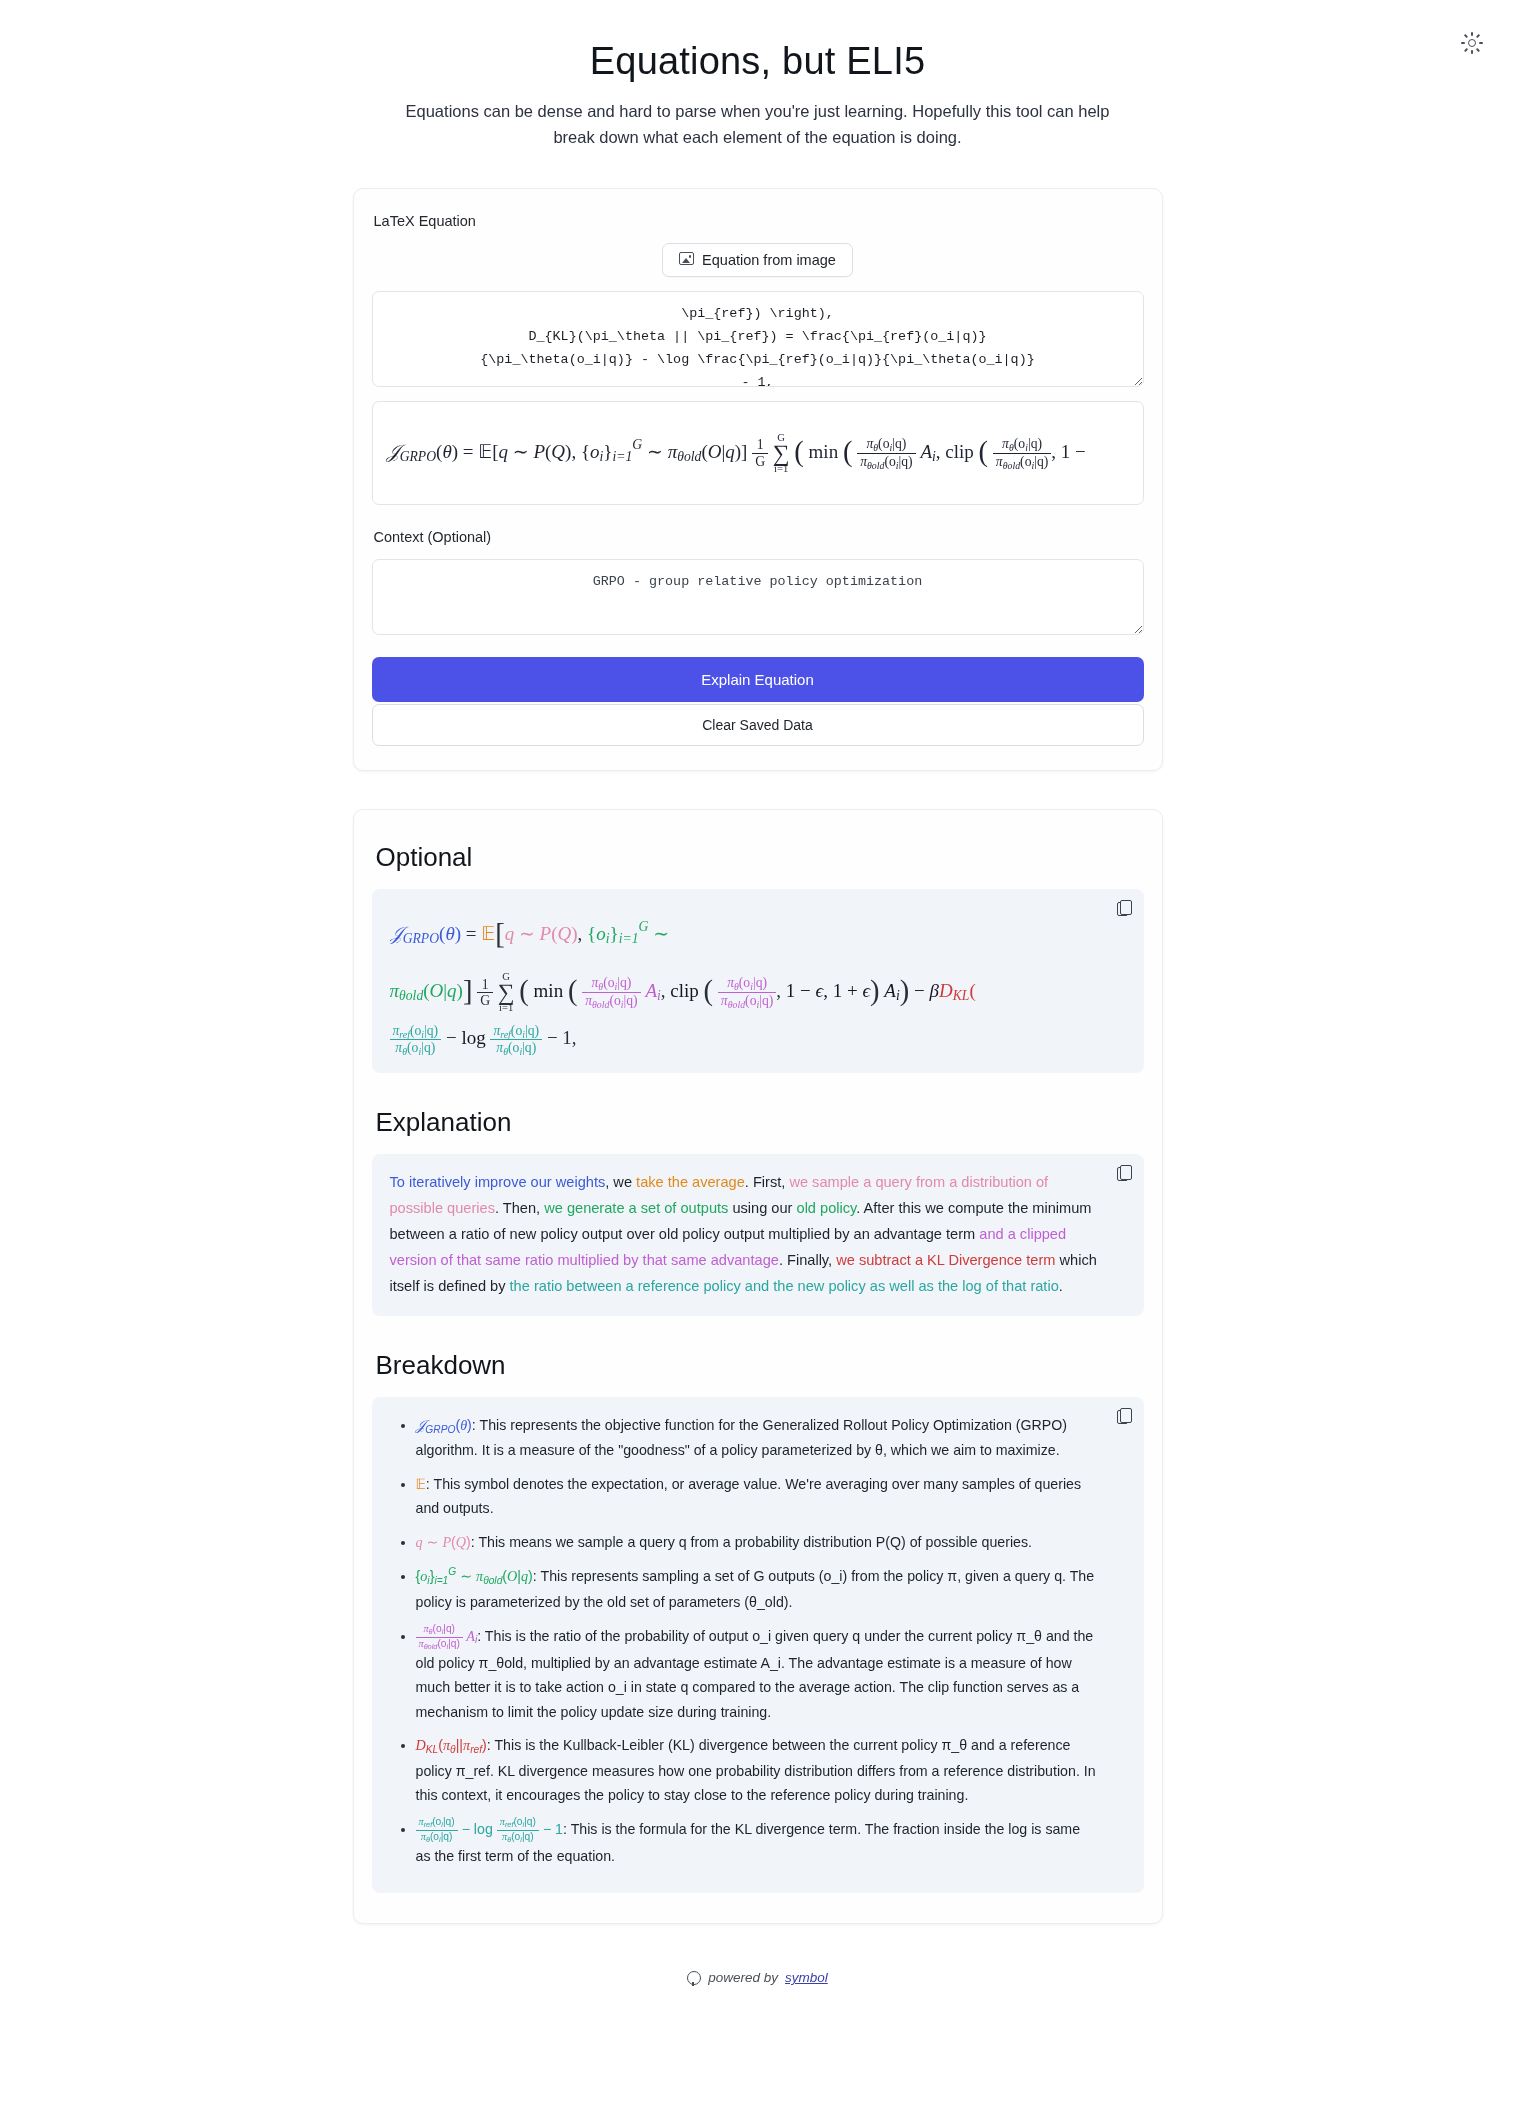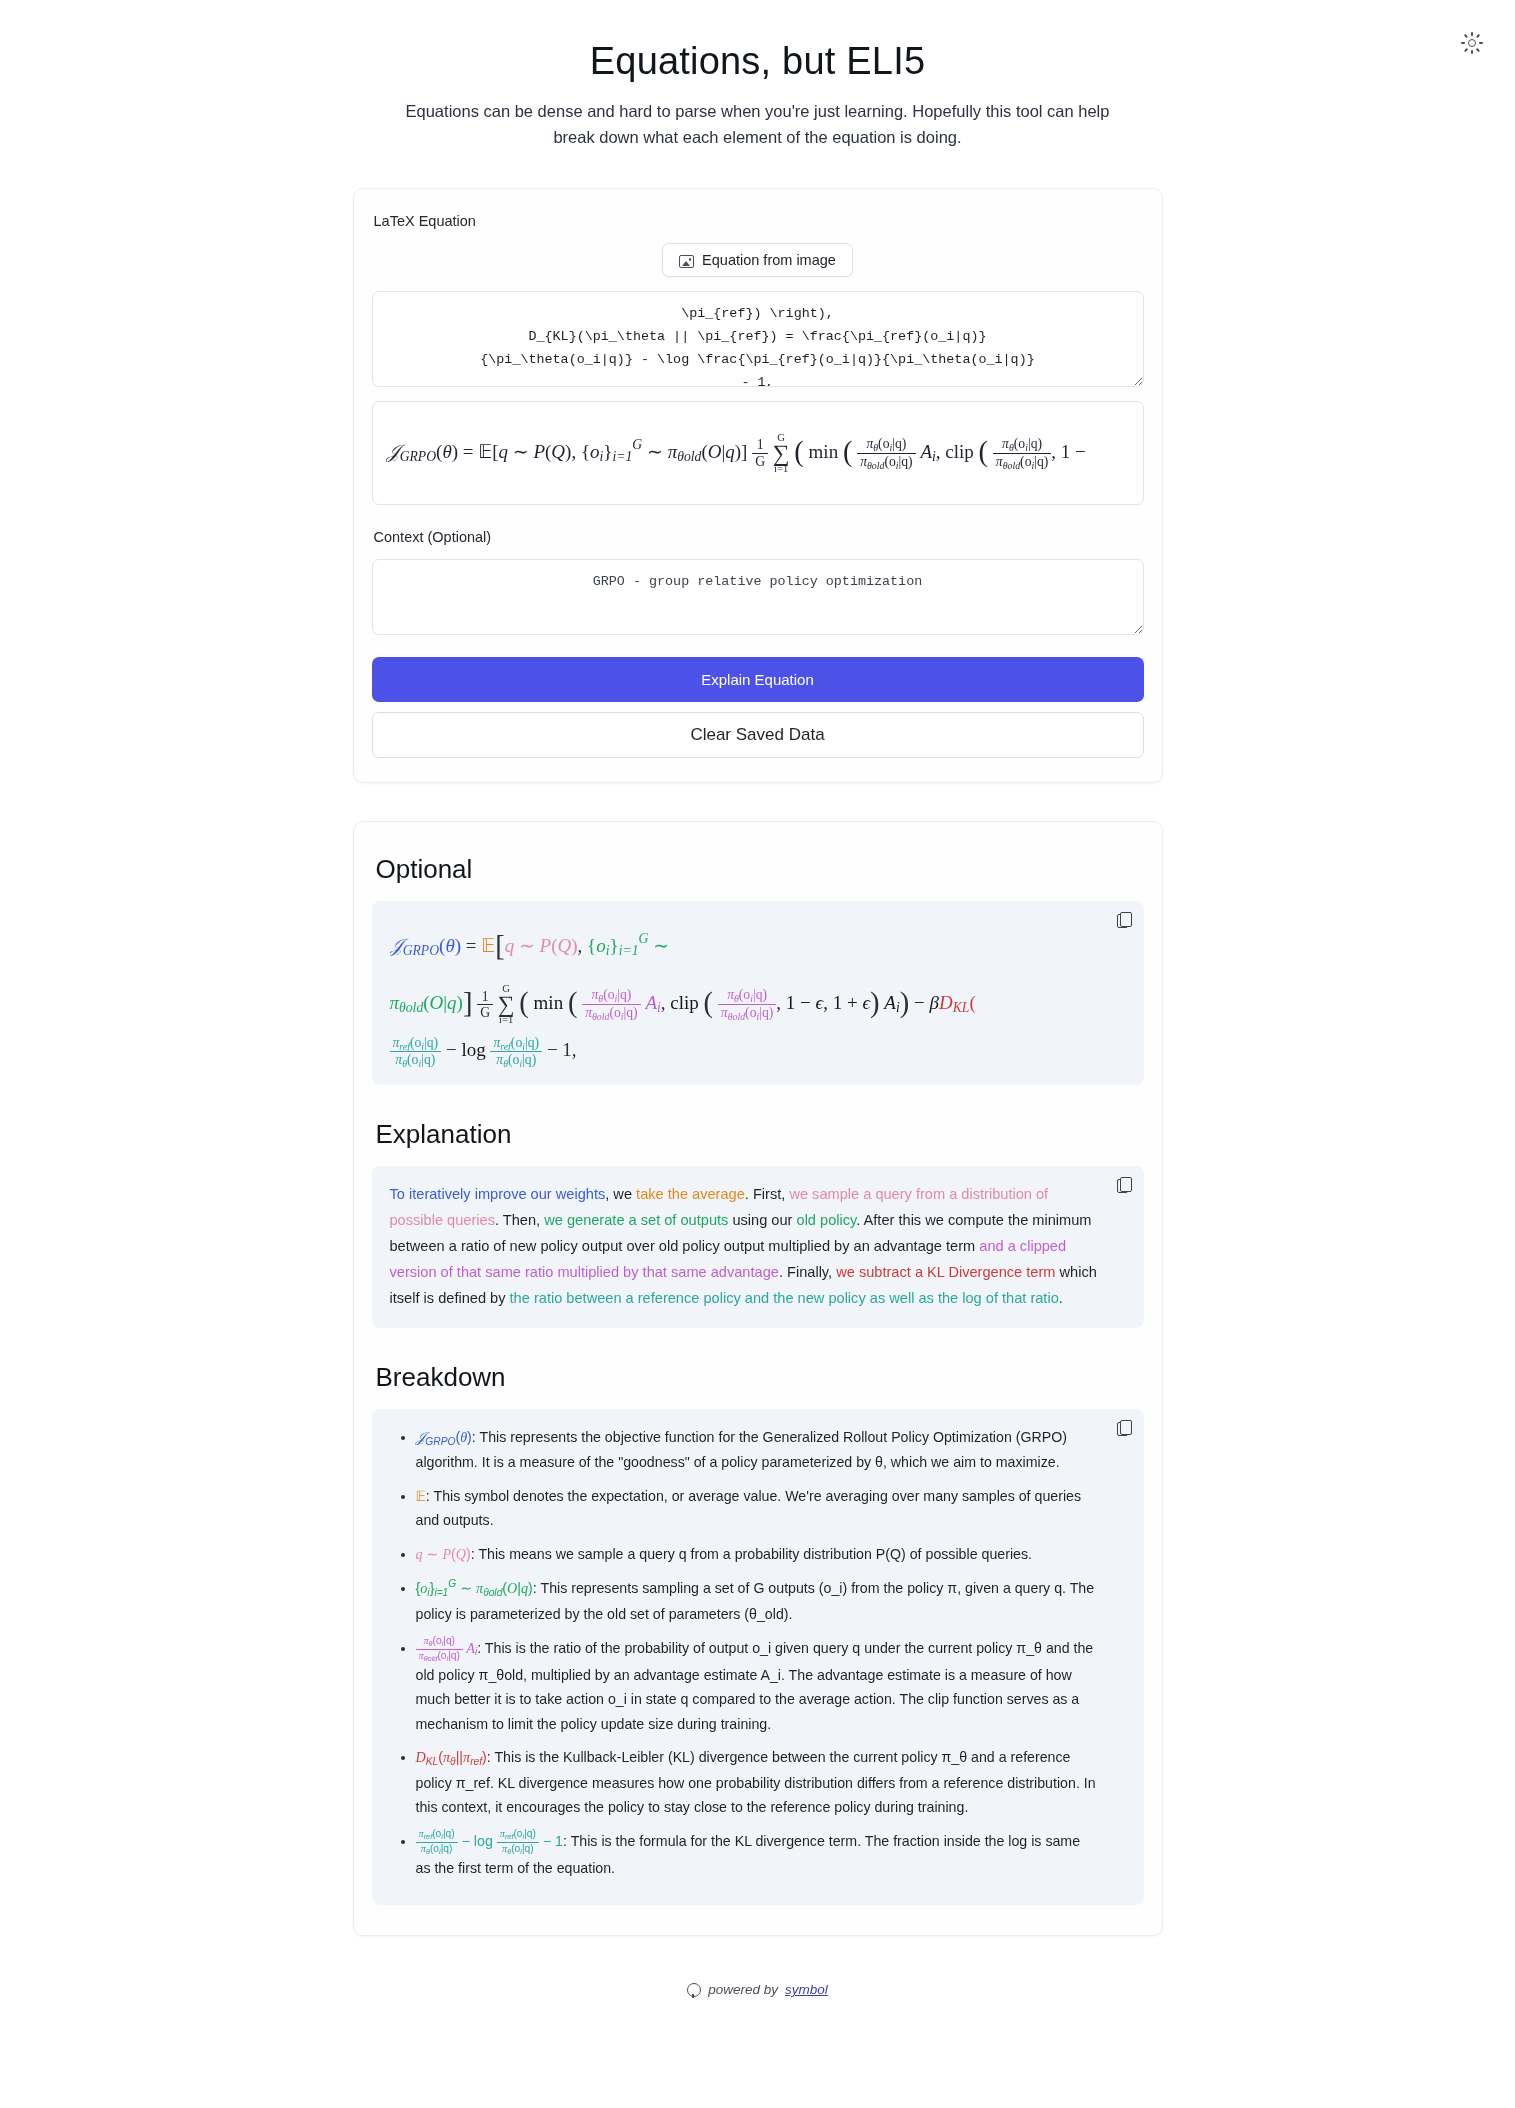--- a/index.html
+++ b/index.html
@@ -65,21 +65,21 @@
   .card.results { padding: 26px 18px 30px 18px; }
 
   .field-label {
     font-size: 14.5px;
     color: #23282f;
     margin: 0 0 14px 2px;
   }
 
   .img-btn-row { display: flex; justify-content: center; margin-bottom: 14px; }
   .img-btn {
-    display: inline-flex; align-items: flex-end; gap: 8px;
+    display: inline-flex; align-items: flex-start; gap: 8px;
     background: #fff;
     border: 1px solid #dcdfe5;
     border-radius: 7px;
     padding: 8px 16px;
     font-size: 14.5px;
     color: #1d2228;
     cursor: pointer;
     box-shadow: 0 1px 1px rgba(0,0,0,.03);
   }
   .img-icon {
@@ -140,28 +140,28 @@
     width: 100%;
     background: #4c51e8;
     color: #fff;
     border: none;
     border-radius: 7px;
     padding: 14px 0;
     font-size: 15px;
     cursor: pointer;
   }
   .secondary-btn {
-    margin-top: 10px;
+    margin-top: 2px;
     width: 100%;
     background: #fff;
     color: #1e232a;
     border: 1px solid #dadee4;
     border-radius: 7px;
     padding: 12px 0;
-    font-size: 17px;
+    font-size: 14px;
     cursor: pointer;
   }
 
   
   h2.section {
     font-size: 26px;
     font-weight: 400;
     margin: 6px 0 16px 4px;
     color: #11151c;
   }

